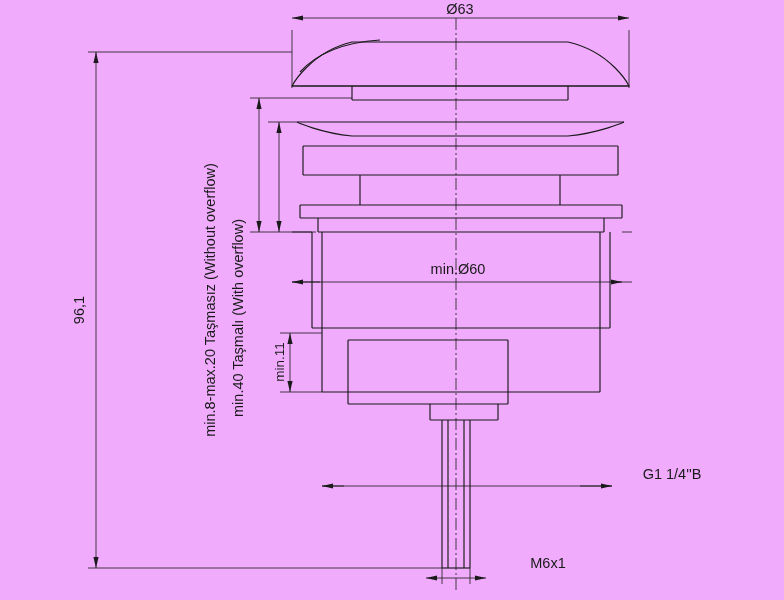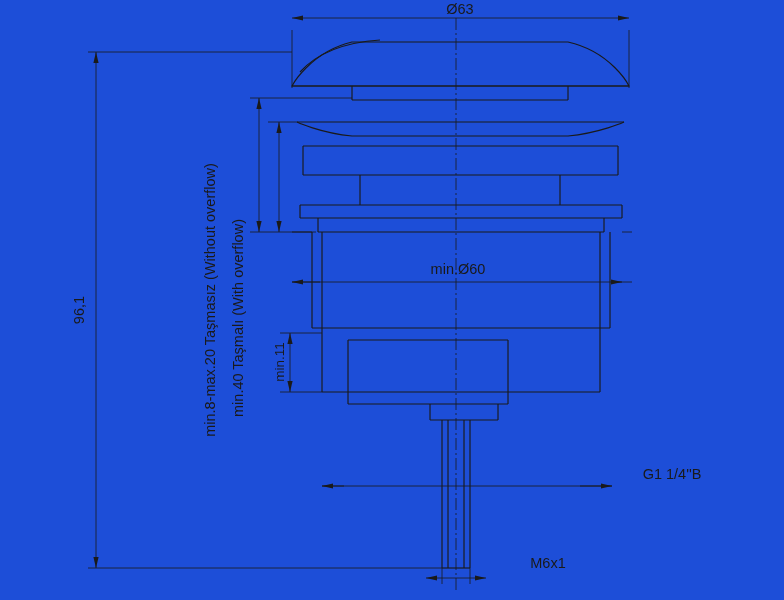--- a/index.html
+++ b/index.html
@@ -10,21 +10,21 @@
   body {
     width: 784px;
     height: 600px;
     font-family: "Liberation Sans", sans-serif;
     overflow: hidden;
   }
   #drawing-root {
     position: relative;
     width: 784px;
     height: 600px;
-    background: #1d4ed8;
+    background: #f0abfc;
   }
   svg#technical-drawing {
     display: block;
     width: 784px;
     height: 600px;
   }
   .dimline, .extline, .objline, .centerline, .hiddenline {
     fill: none;
     stroke: #1a1a1a;
   }

